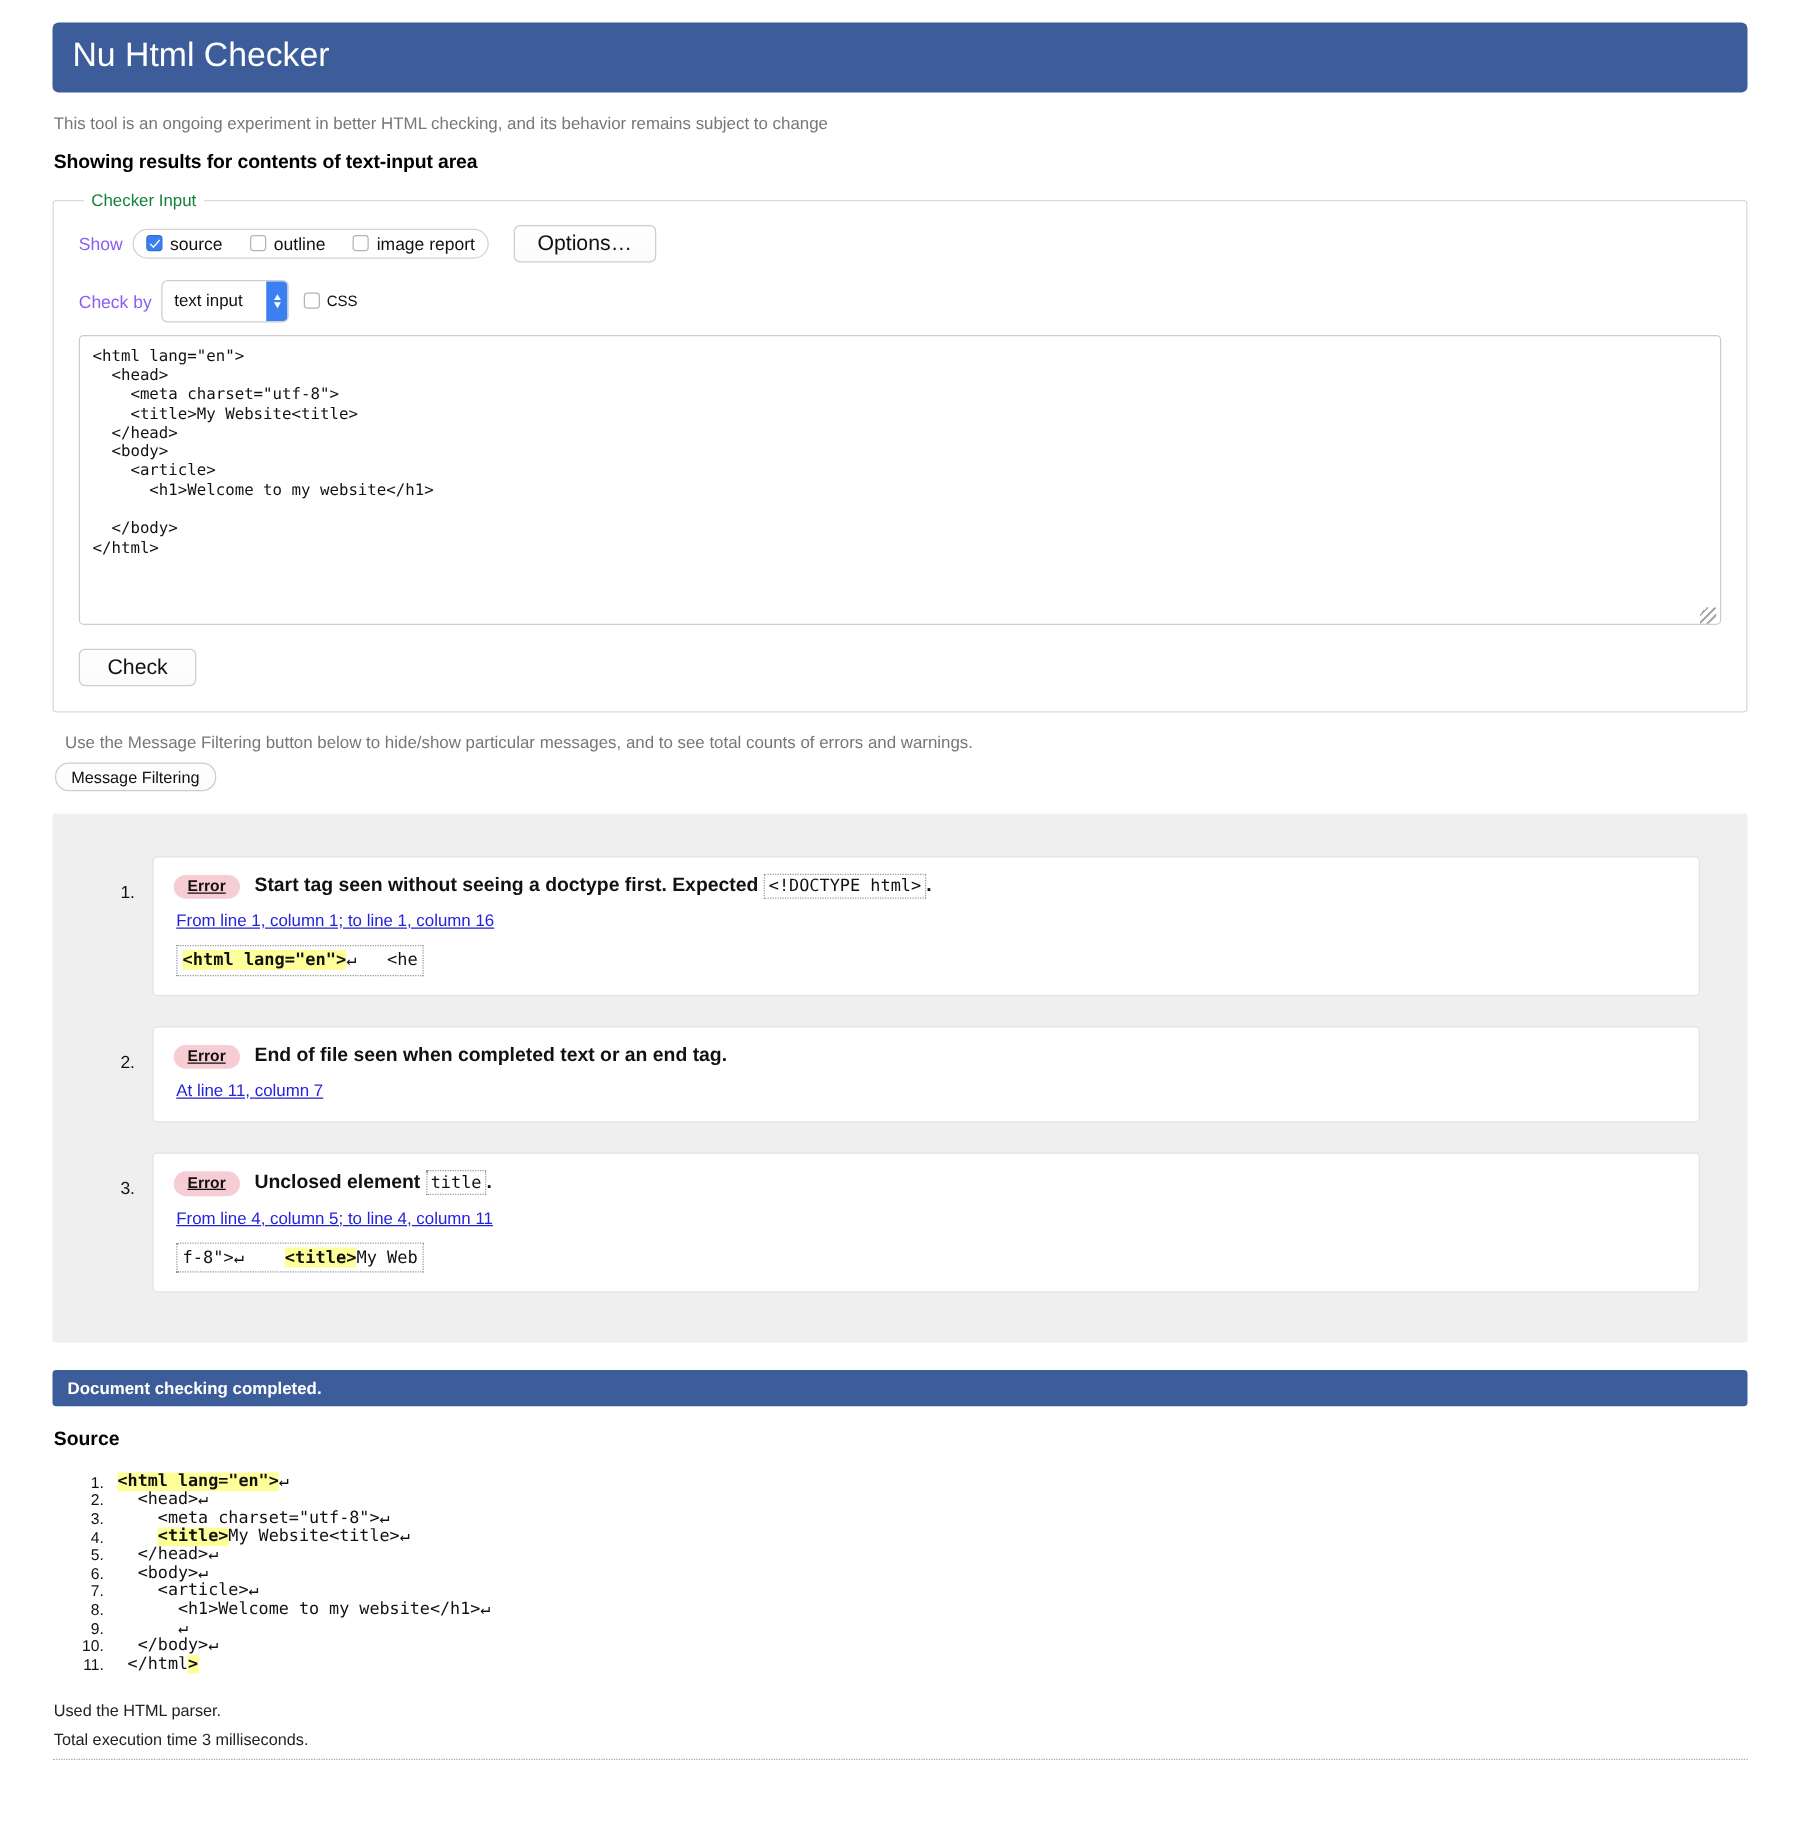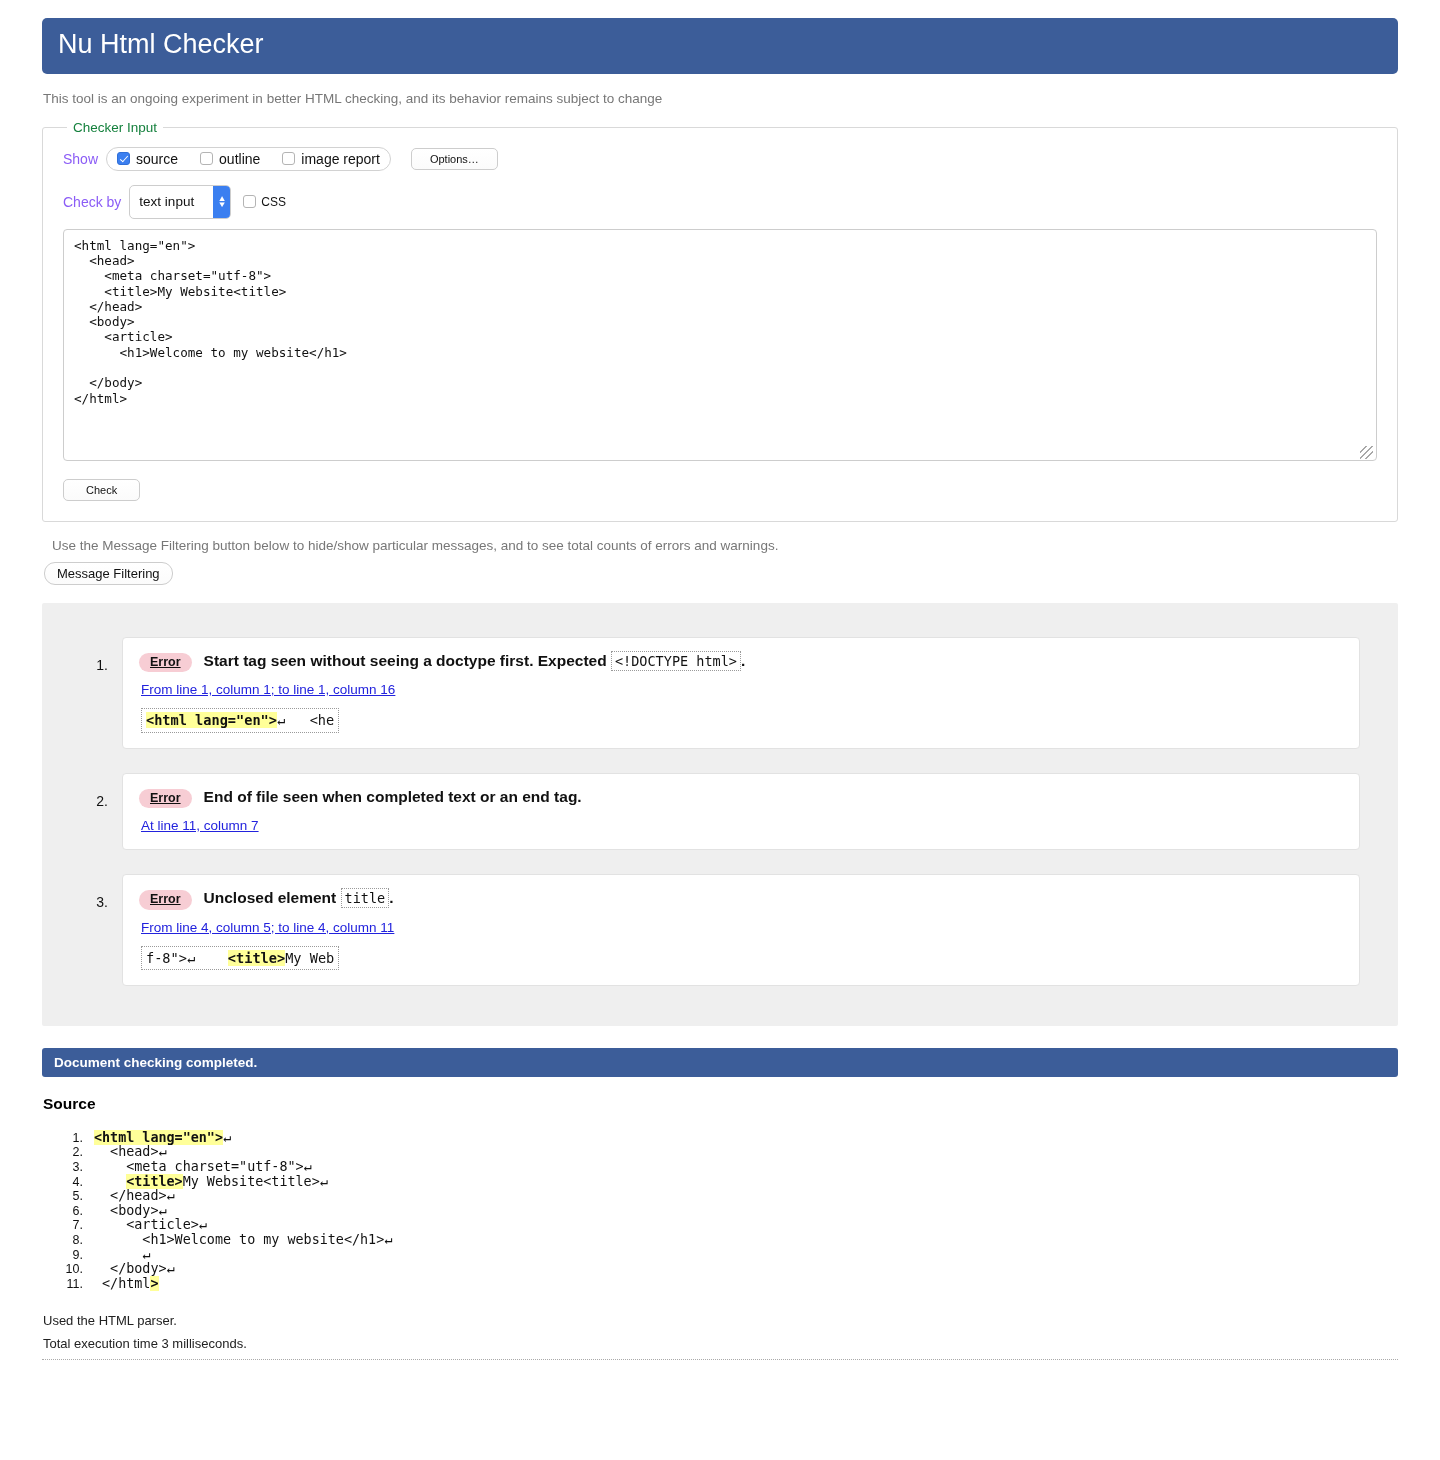--- a/index.html
+++ b/index.html
@@ -92,21 +92,21 @@
     position: absolute;
     left: 4px; top: 1px;
     width: 3px; height: 7px;
     border: solid #fff;
     border-width: 0 1.8px 1.8px 0;
     transform: rotate(42deg);
   }
 
   .btn {
     font-family: "Liberation Sans", sans-serif;
-    font-size: 11px;
+    font-size: 17px;
     color: #111;
     background: linear-gradient(#ffffff,#fbfbfb);
     border: 1px solid #cdcdcd;
     border-radius: 5px;
     padding: 4px 14px;
     cursor: pointer;
   }
   .btn.options { margin-left: 20px; padding: 4px 18px; }
 
   
@@ -312,20 +312,21 @@
 <body>
 
 <div class="page">
 
   <div class="banner">
     <span>Nu Html Checker</span>
   </div>
 
   <div class="subtitle">This tool is an ongoing experiment in better HTML checking, and its behavior remains subject to change</div>
 
+  <div class="showing">Showing results for contents of text-input area</div>
 
   <fieldset class="checker">
     <legend>Checker Input</legend>
 
     <div class="row first">
       <span class="row-label">Show</span>
 
       <span class="cb-group">
         <span class="cb-item">
           <span class="cbox checked"></span>

